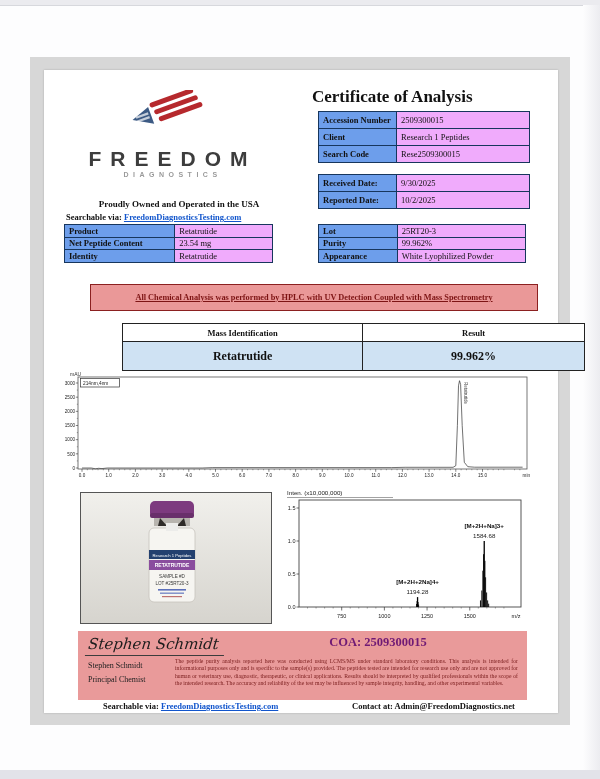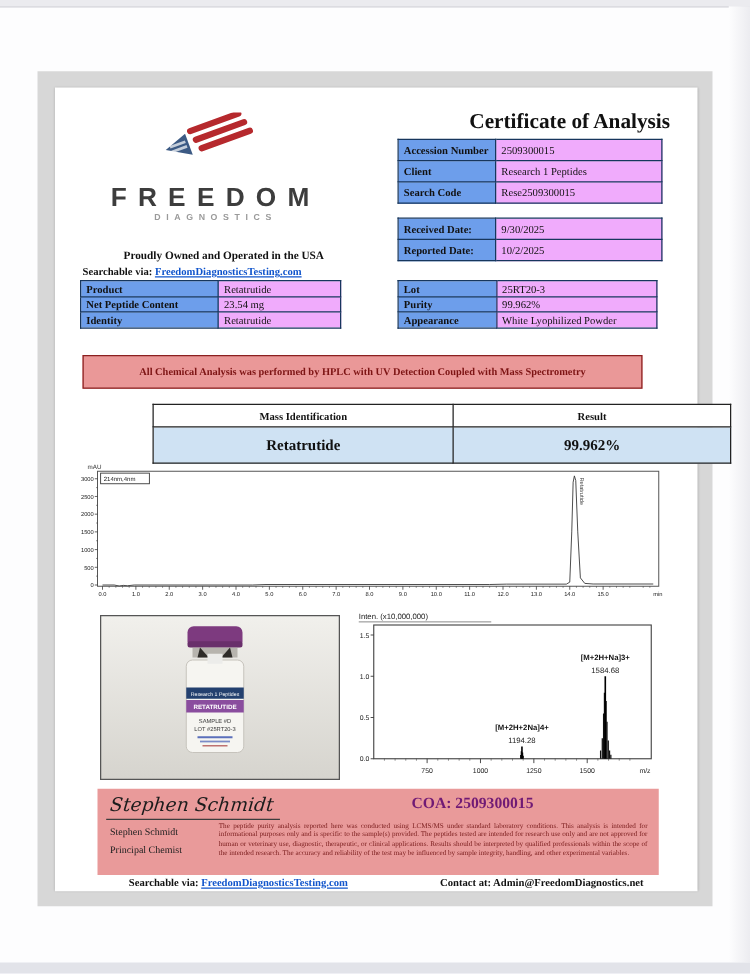--- a/index.html
+++ b/index.html
@@ -14,21 +14,21 @@
 
   
   .brand{font-family:"Liberation Sans",sans-serif;font-weight:700;color:#3d3d3d;
          font-size:21px;letter-spacing:9px;text-align:center;}
   .brand-sub{font-family:"Liberation Sans",sans-serif;font-weight:700;color:#9a9a9a;
          font-size:7px;letter-spacing:4.5px;text-align:center;}
   .tagline{font-weight:700;font-size:9px;text-align:center;}
   .searchline{font-size:8.5px;font-weight:700;}
   .link{color:#1155cc;text-decoration:underline;cursor:pointer;}
 
-  .doc-title{font-size:17px;font-weight:700;text-align:right;}
+  .doc-title{font-size:17px;font-weight:700;text-align:left;}
 
   table.blue{position:absolute;border-collapse:collapse;font-size:8.5px;}
   table.blue td{border:1px solid #17365d;padding:0 4px;height:16px;margin-left:11px;}
   table.blue td.lbl{background:#6d9eeb;font-weight:700;}
   table.blue td.val{background:#f0abfc;}
   table.small td{height:11.5px;}
 
   .banner{background:#ea9898;border:1px solid #8b2020;color:#7d1414;font-weight:700;
           font-size:8.3px;text-align:center;display:flex;align-items:center;justify-content:center;}
 
@@ -133,21 +133,21 @@
           <td class="lbl">Purity</td>
           <td class="val">99.962%</td>
         </tr>
     <tr>
           <td class="lbl">Appearance</td>
           <td class="val">White Lyophilized Powder</td>
         </tr>
   </tbody>
     </table>
 
-  <div class="abs banner" style="left:66px;top:284px;width:446px;height:25px;">All Chemical Analysis was performed by HPLC with UV Detection Coupled with Mass Spectrometry</div>
+  <div class="abs banner" style="left:90px;top:284px;width:446px;height:25px;text-decoration:underline;">All Chemical Analysis was performed by HPLC with UV Detection Coupled with Mass Spectrometry</div>
 
   <table class="mass" style="left:78px;top:323px;width:463px;margin-left:44px;">
     <tbody>
         <tr class="hdr">
           <td style="width:52%">Mass Identification</td>
           <td>Result</td>
         </tr>
     <tr class="row">
           <td>Retatrutide</td>
           <td>99.962%</td>

